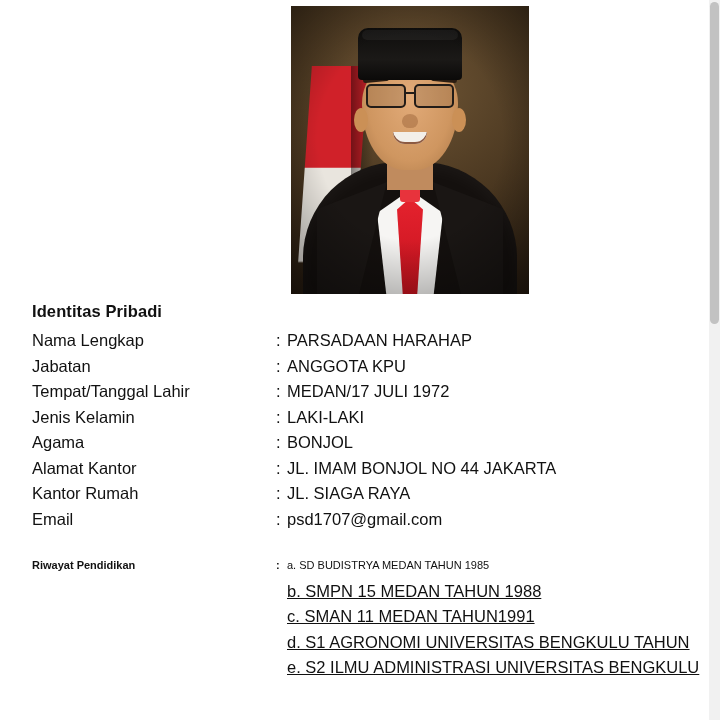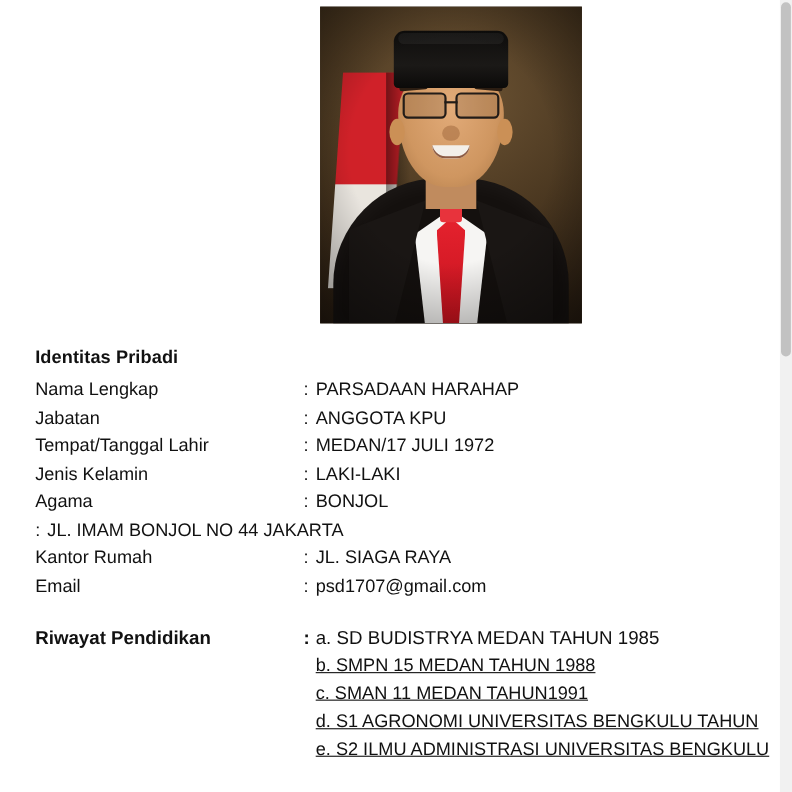--- a/index.html
+++ b/index.html
@@ -229,21 +229,21 @@
     position: absolute;
     inset: 0;
     background: radial-gradient(ellipse 86% 78% at 50% 46%, rgba(0,0,0,0) 45%, rgba(0,0,0,.55) 100%);
     pointer-events: none;
   }
 
   
   .content {
     position: absolute;
     left: 32px;
-    top: 316px;
+    top: 302px;
     width: 680px;
   }
   .section-title {
     font-weight: bold;
     font-size: 16.5px;
     letter-spacing: .1px;
     margin: 0 0 7px 0;
   }
   .rows { }
   .row {
@@ -265,21 +265,21 @@
     width: 11px;
   }
 
   .edu {
     margin-top: 21px;
   }
   .edu-head {
     display: flex;
     align-items: baseline;
     line-height: 25.5px;
-    font-size: 17px;
+    font-size: 11px;
   }
   .edu-head .label {
     width: 244px;
     flex: 0 0 244px;
     font-weight: bold;
     white-space: nowrap;
   }
   .edu-list {
     margin: 0;
     padding: 0;
@@ -384,20 +384,21 @@
         <div class="label">Jenis Kelamin</div>
         <div class="value"><span class="colon">:</span><span>LAKI-LAKI</span></div>
       </div>
 
       <div class="row">
         <div class="label">Agama</div>
         <div class="value"><span class="colon">:</span><span>BONJOL</span></div>
       </div>
 
       <div class="row">
+        <div class="label">Alamat Kantor</div>
         <div class="value"><span class="colon">:</span><span>JL. IMAM BONJOL NO 44 JAKARTA</span></div>
       </div>
 
       <div class="row">
         <div class="label">Kantor Rumah</div>
         <div class="value"><span class="colon">:</span><span>JL. SIAGA RAYA</span></div>
       </div>
 
       <div class="row">
         <div class="label">Email</div>

